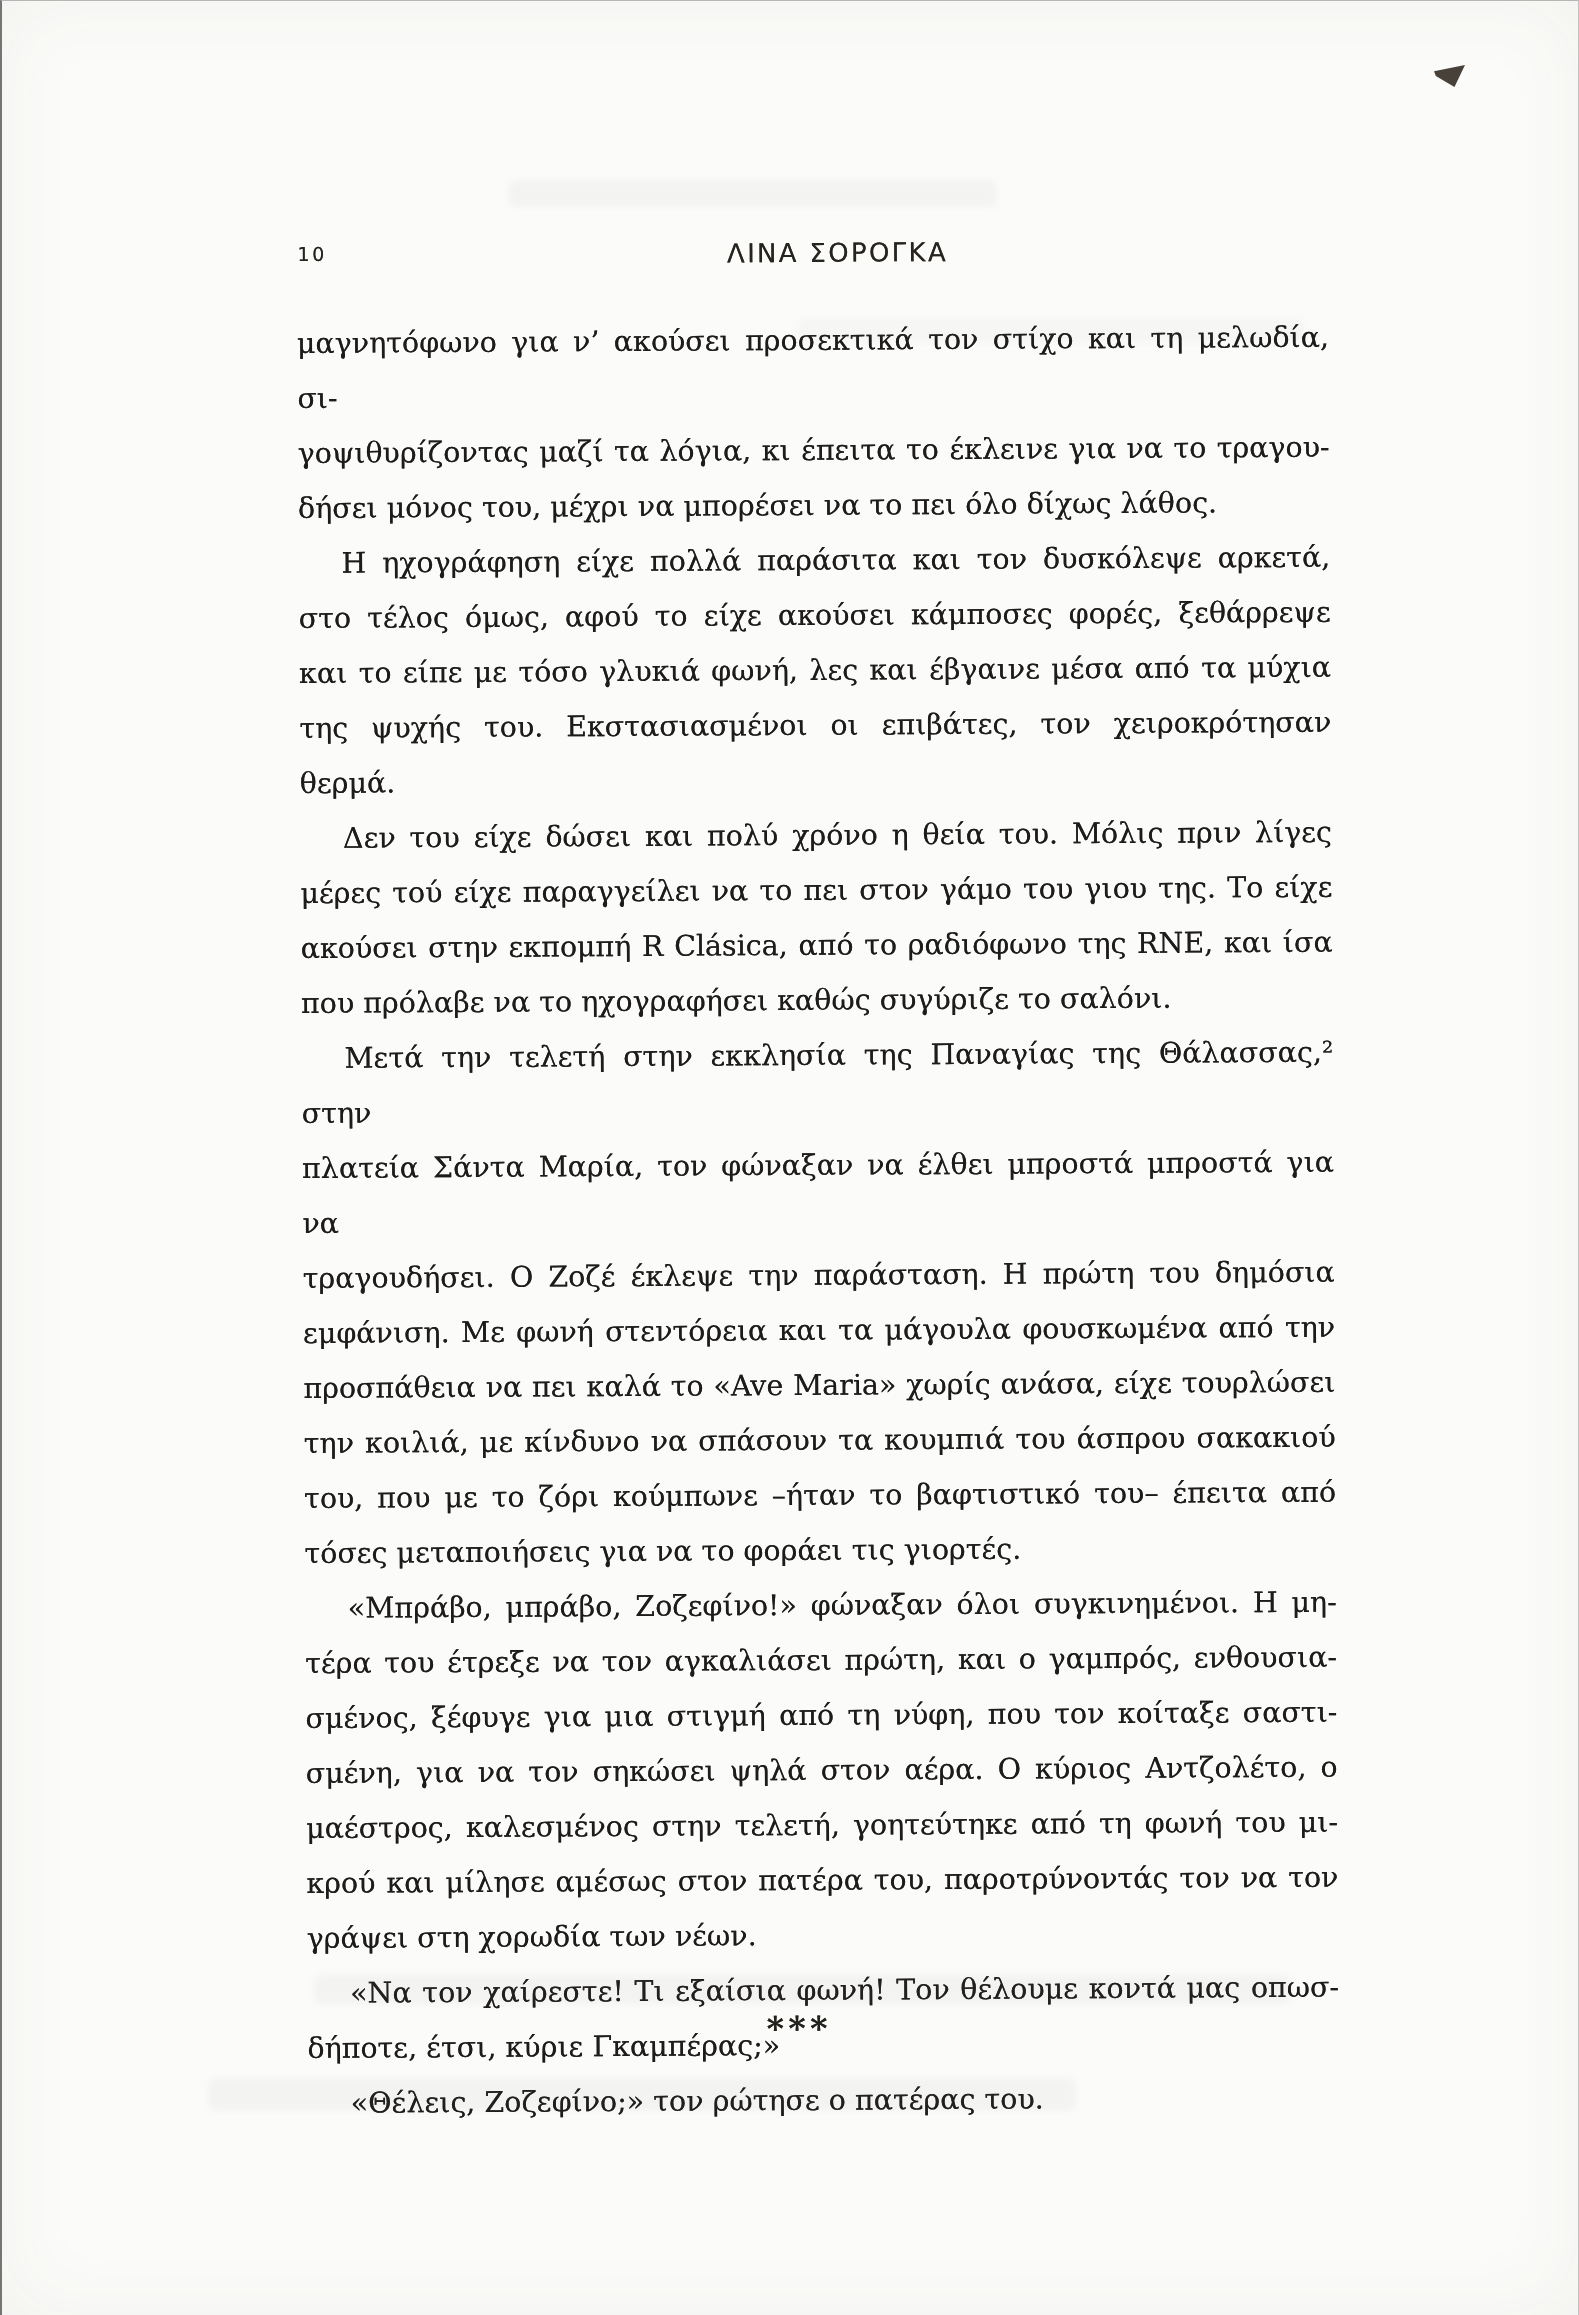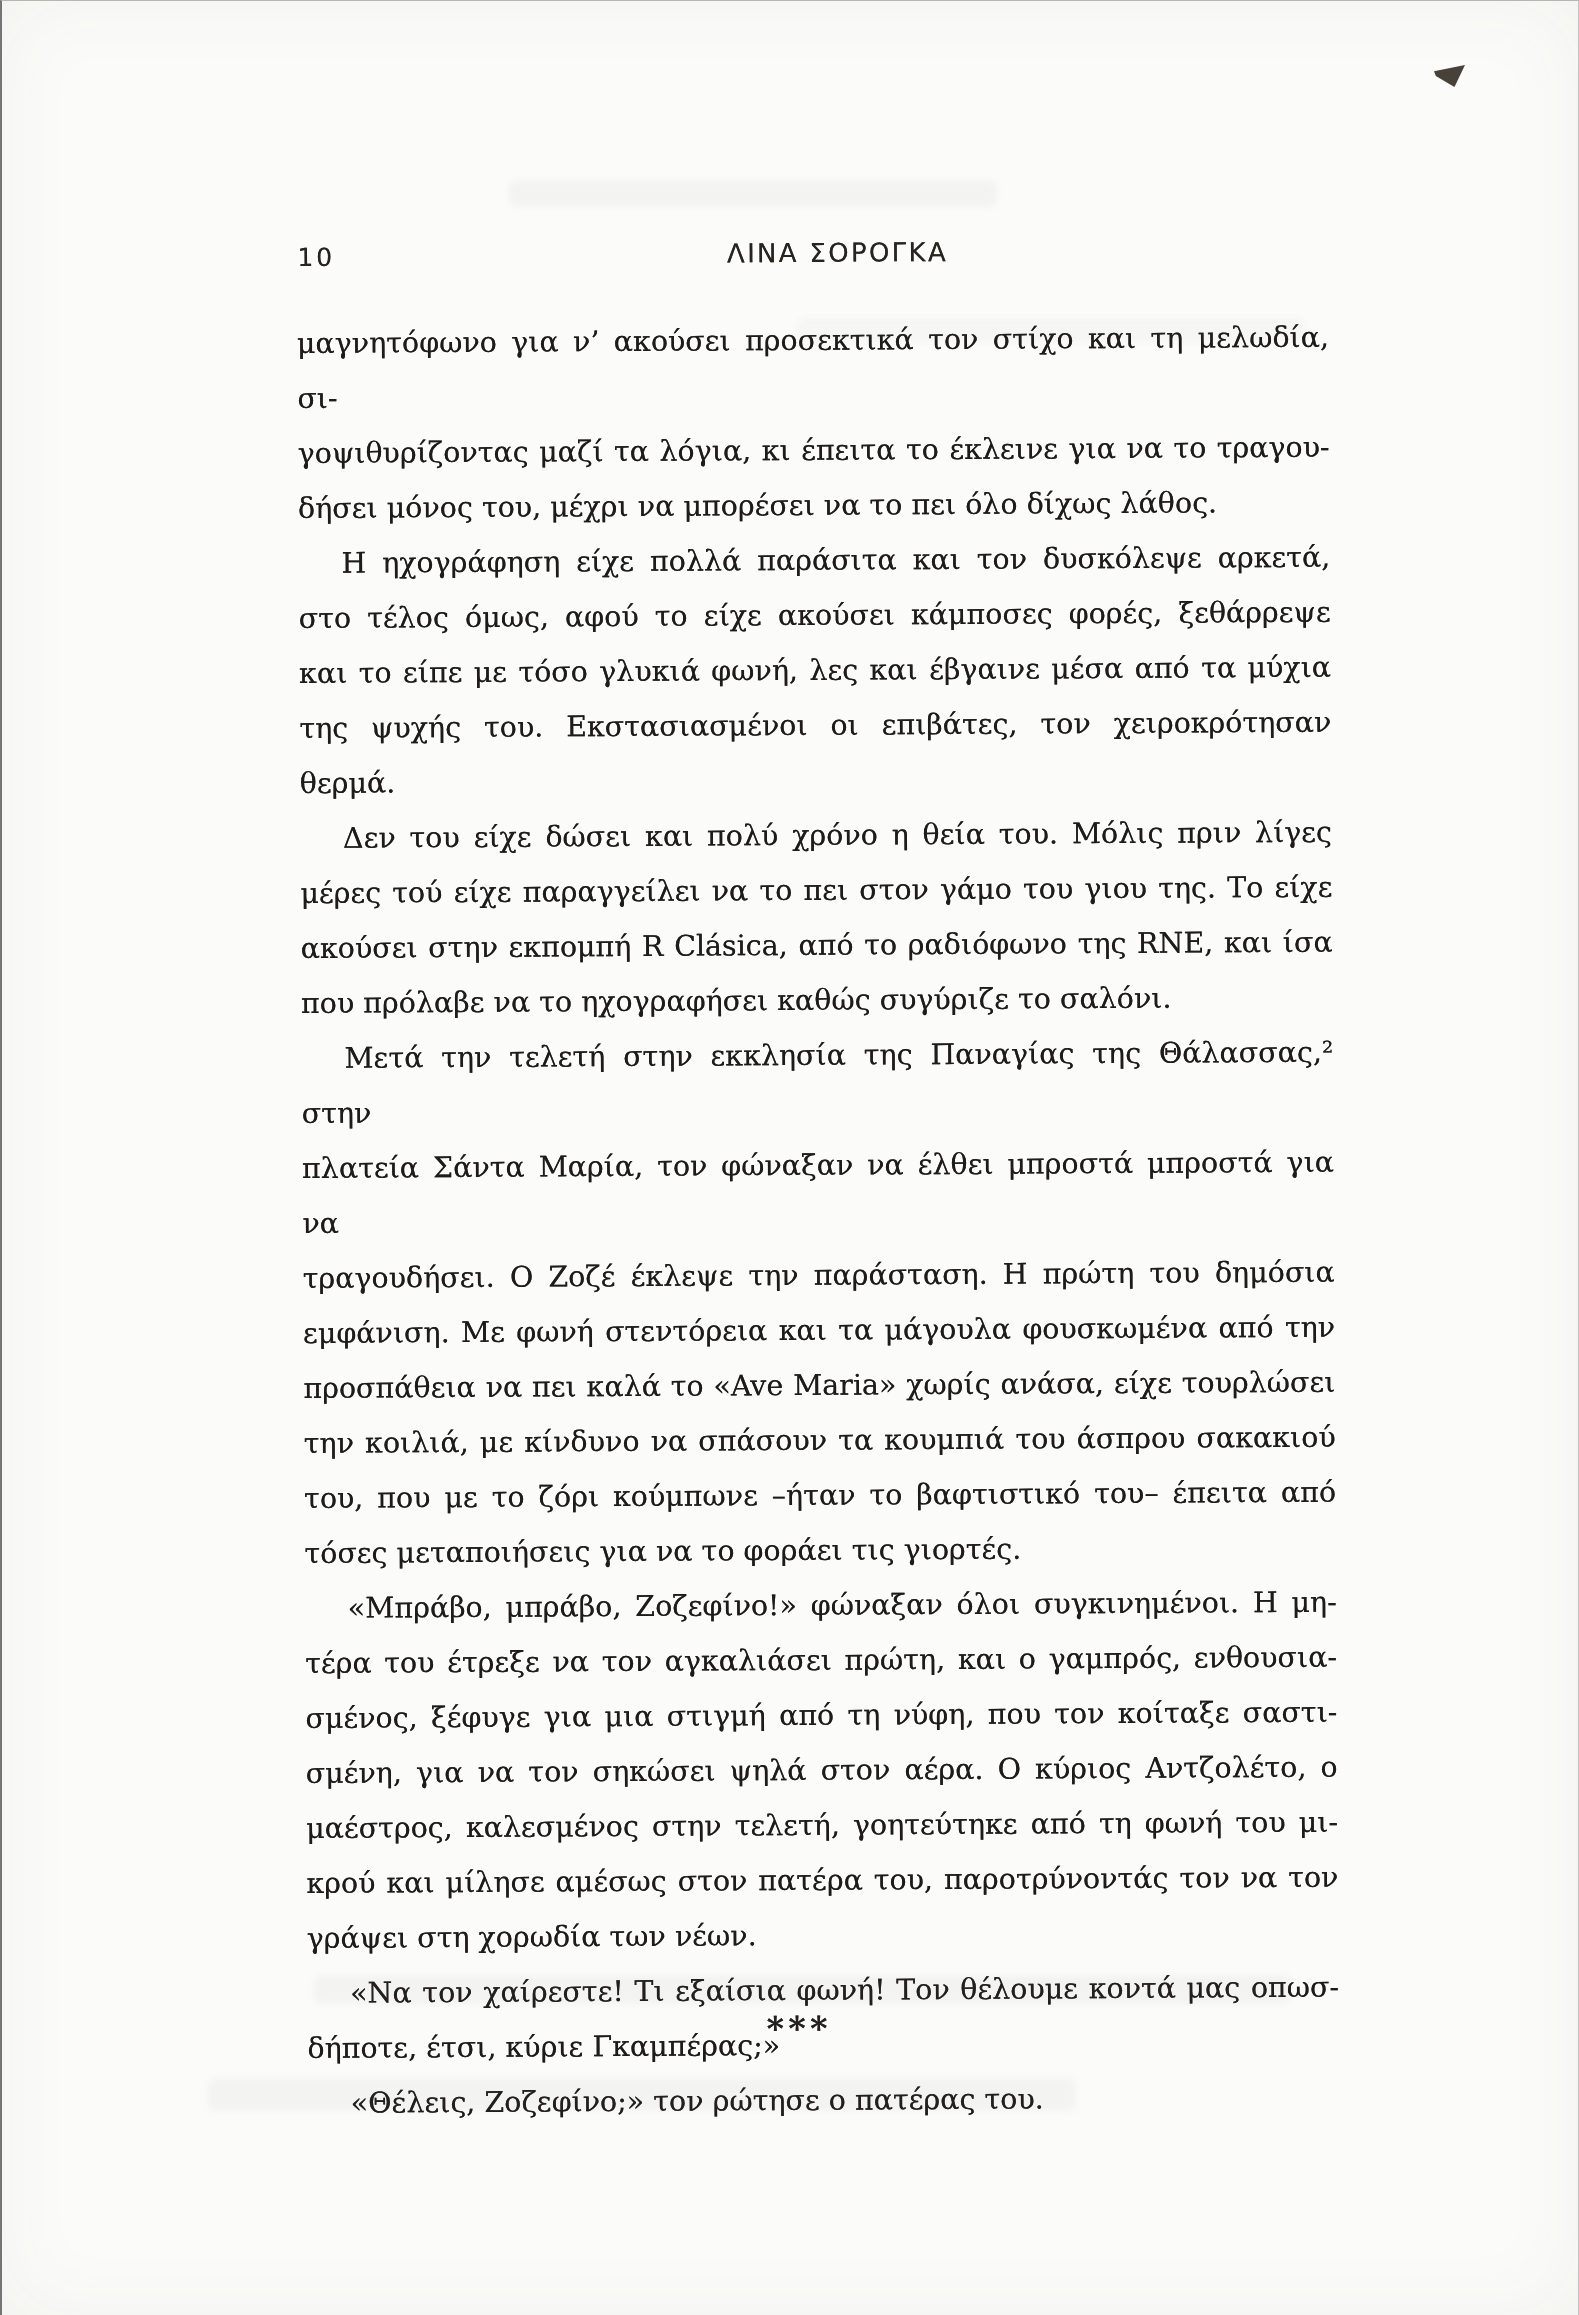--- a/index.html
+++ b/index.html
@@ -24,21 +24,21 @@
     transform: rotate(-0.35deg);
     transform-origin: 790px 1158px;
   }
   .running-head {
     position: absolute; top: 237px; left: 0; width: 100%; height: 36px;
     color: #27241f;
   }
   .pagenum {
     position: absolute; left: 301px; top: 1.8px;
     font-family: "DejaVu Sans", "Liberation Sans", sans-serif;
-    font-size: 25px; letter-spacing: 2.7px;
+    font-size: 19px; letter-spacing: 2.7px;
     text-shadow: 0 0 0.5px rgba(35,32,28,0.75);
     text-align: right;
   }
   .head-title {
     position: absolute; left: 841px; top: 0; transform: translateX(-50%);
     font-family: "DejaVu Sans", "Liberation Sans", sans-serif;
     font-size: 26px; letter-spacing: 2.3px; white-space: nowrap;
     text-shadow: 0 0 0.5px rgba(35,32,28,0.75);
   }
   .text-block {

